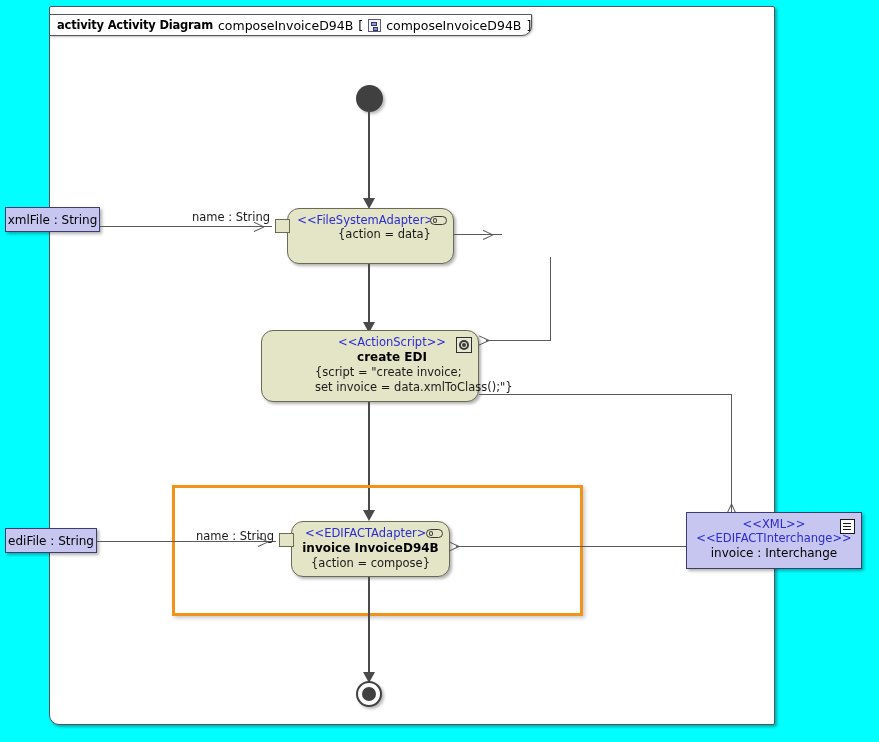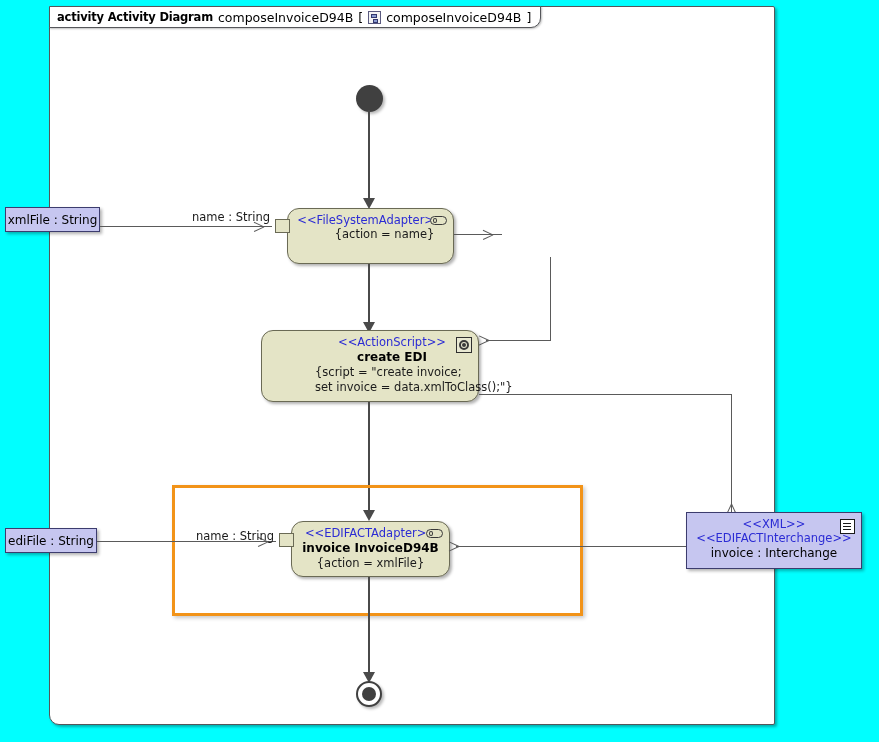--- a/index.html
+++ b/index.html
@@ -13,25 +13,25 @@
 
   
   .frame{
     position:absolute;left:49px;top:6px;width:726px;height:719px;
     background:#ffffff;border:1.5px solid #55565a;
     border-radius:2px 2px 2px 10px;
     box-shadow:2px 2px 3px rgba(0,0,0,.32);
     box-sizing:border-box;
   }
   .frame-tab{
-    position:absolute;left:49px;top:6px;height:22px;
+    position:absolute;left:49px;top:14px;height:22px;
     background:#ffffff;border:1.5px solid #55565a;
     box-sizing:border-box;
     border-radius:0 0 10px 0;
-    padding:0 9px 0 7px;
+    padding:0 0 0 7px;
     display:flex;align-items:center;gap:5px;
     white-space:nowrap;
     box-shadow:1px 1px 2px rgba(0,0,0,.25);
   }
   .tab-kw{font-weight:bold;font-size:11.5px;color:#000;letter-spacing:-.2px;}
   .tab-name{font-size:12.5px;color:#000;}
   .tab-brk{font-size:12.5px;color:#000;}
   .tab-icon{
     width:13px;height:13px;display:inline-block;position:relative;
     background:#f4f4f4;border:1px solid #5a5a80;box-sizing:border-box;
@@ -168,21 +168,21 @@
     <span class="tab-brk">]</span>
   </div>
 
   <div class="initial-node" style="left:356px;top:85px;"></div>
 
   <div class="edge v" style="left:368px;top:110px;height:90px;"></div>
   <div class="arrow-down" style="left:363px;top:198px;"></div>
 
   <div class="node rounded" style="left:287px;top:208px;width:167px;height:56px;">
     <div class="stereo" style="margin-top:4px;">&lt;&lt;FileSystemAdapter&gt;&gt;</div>
-    <div class="nprop" style="padding-left:28px;">{action = name}</div>
+    <div class="nprop" style="padding-left:28px;">{action = data}</div>
     <span class="pill-icon" style="right:6px;top:7px;"></span>
   </div>
 
   <div class="pin" style="left:275px;top:219px;"></div>
 
   <div class="obj" style="left:5px;top:207px;width:95px;height:25px;display:flex;align-items:center;justify-content:center;">
     <span class="oname">xmlFile : String</span>
   </div>
   <div class="edge thin h" style="left:100px;top:226px;width:172px;"></div>
   <div class="oarrow right" style="left:264px;top:221px;"></div>
@@ -212,21 +212,21 @@
   <div class="oarrow down" style="left:726px;top:504px;"></div>
 
   <div class="edge v" style="left:368px;top:402px;height:112px;"></div>
   <div class="arrow-down" style="left:363px;top:510px;"></div>
 
   <div class="selection" style="left:172px;top:485px;width:411px;height:131px;"></div>
 
   <div class="node rounded" style="left:291px;top:521px;width:159px;height:56px;">
     <div class="stereo" style="margin-top:4px;">&lt;&lt;EDIFACTAdapter&gt;&gt;</div>
     <div class="nname">invoice InvoiceD94B</div>
-    <div class="nprop">{action = xmlFile}</div>
+    <div class="nprop">{action = compose}</div>
     <span class="pill-icon" style="right:6px;top:7px;"></span>
   </div>
 
   <div class="pin" style="left:279px;top:533px;"></div>
 
   <div class="obj" style="left:5px;top:528px;width:92px;height:25px;display:flex;align-items:center;justify-content:center;">
     <span class="oname">ediFile : String</span>
   </div>
   <div class="edge thin h" style="left:97px;top:541px;width:179px;"></div>
   <div class="oarrow right" style="left:268px;top:536px;"></div>

